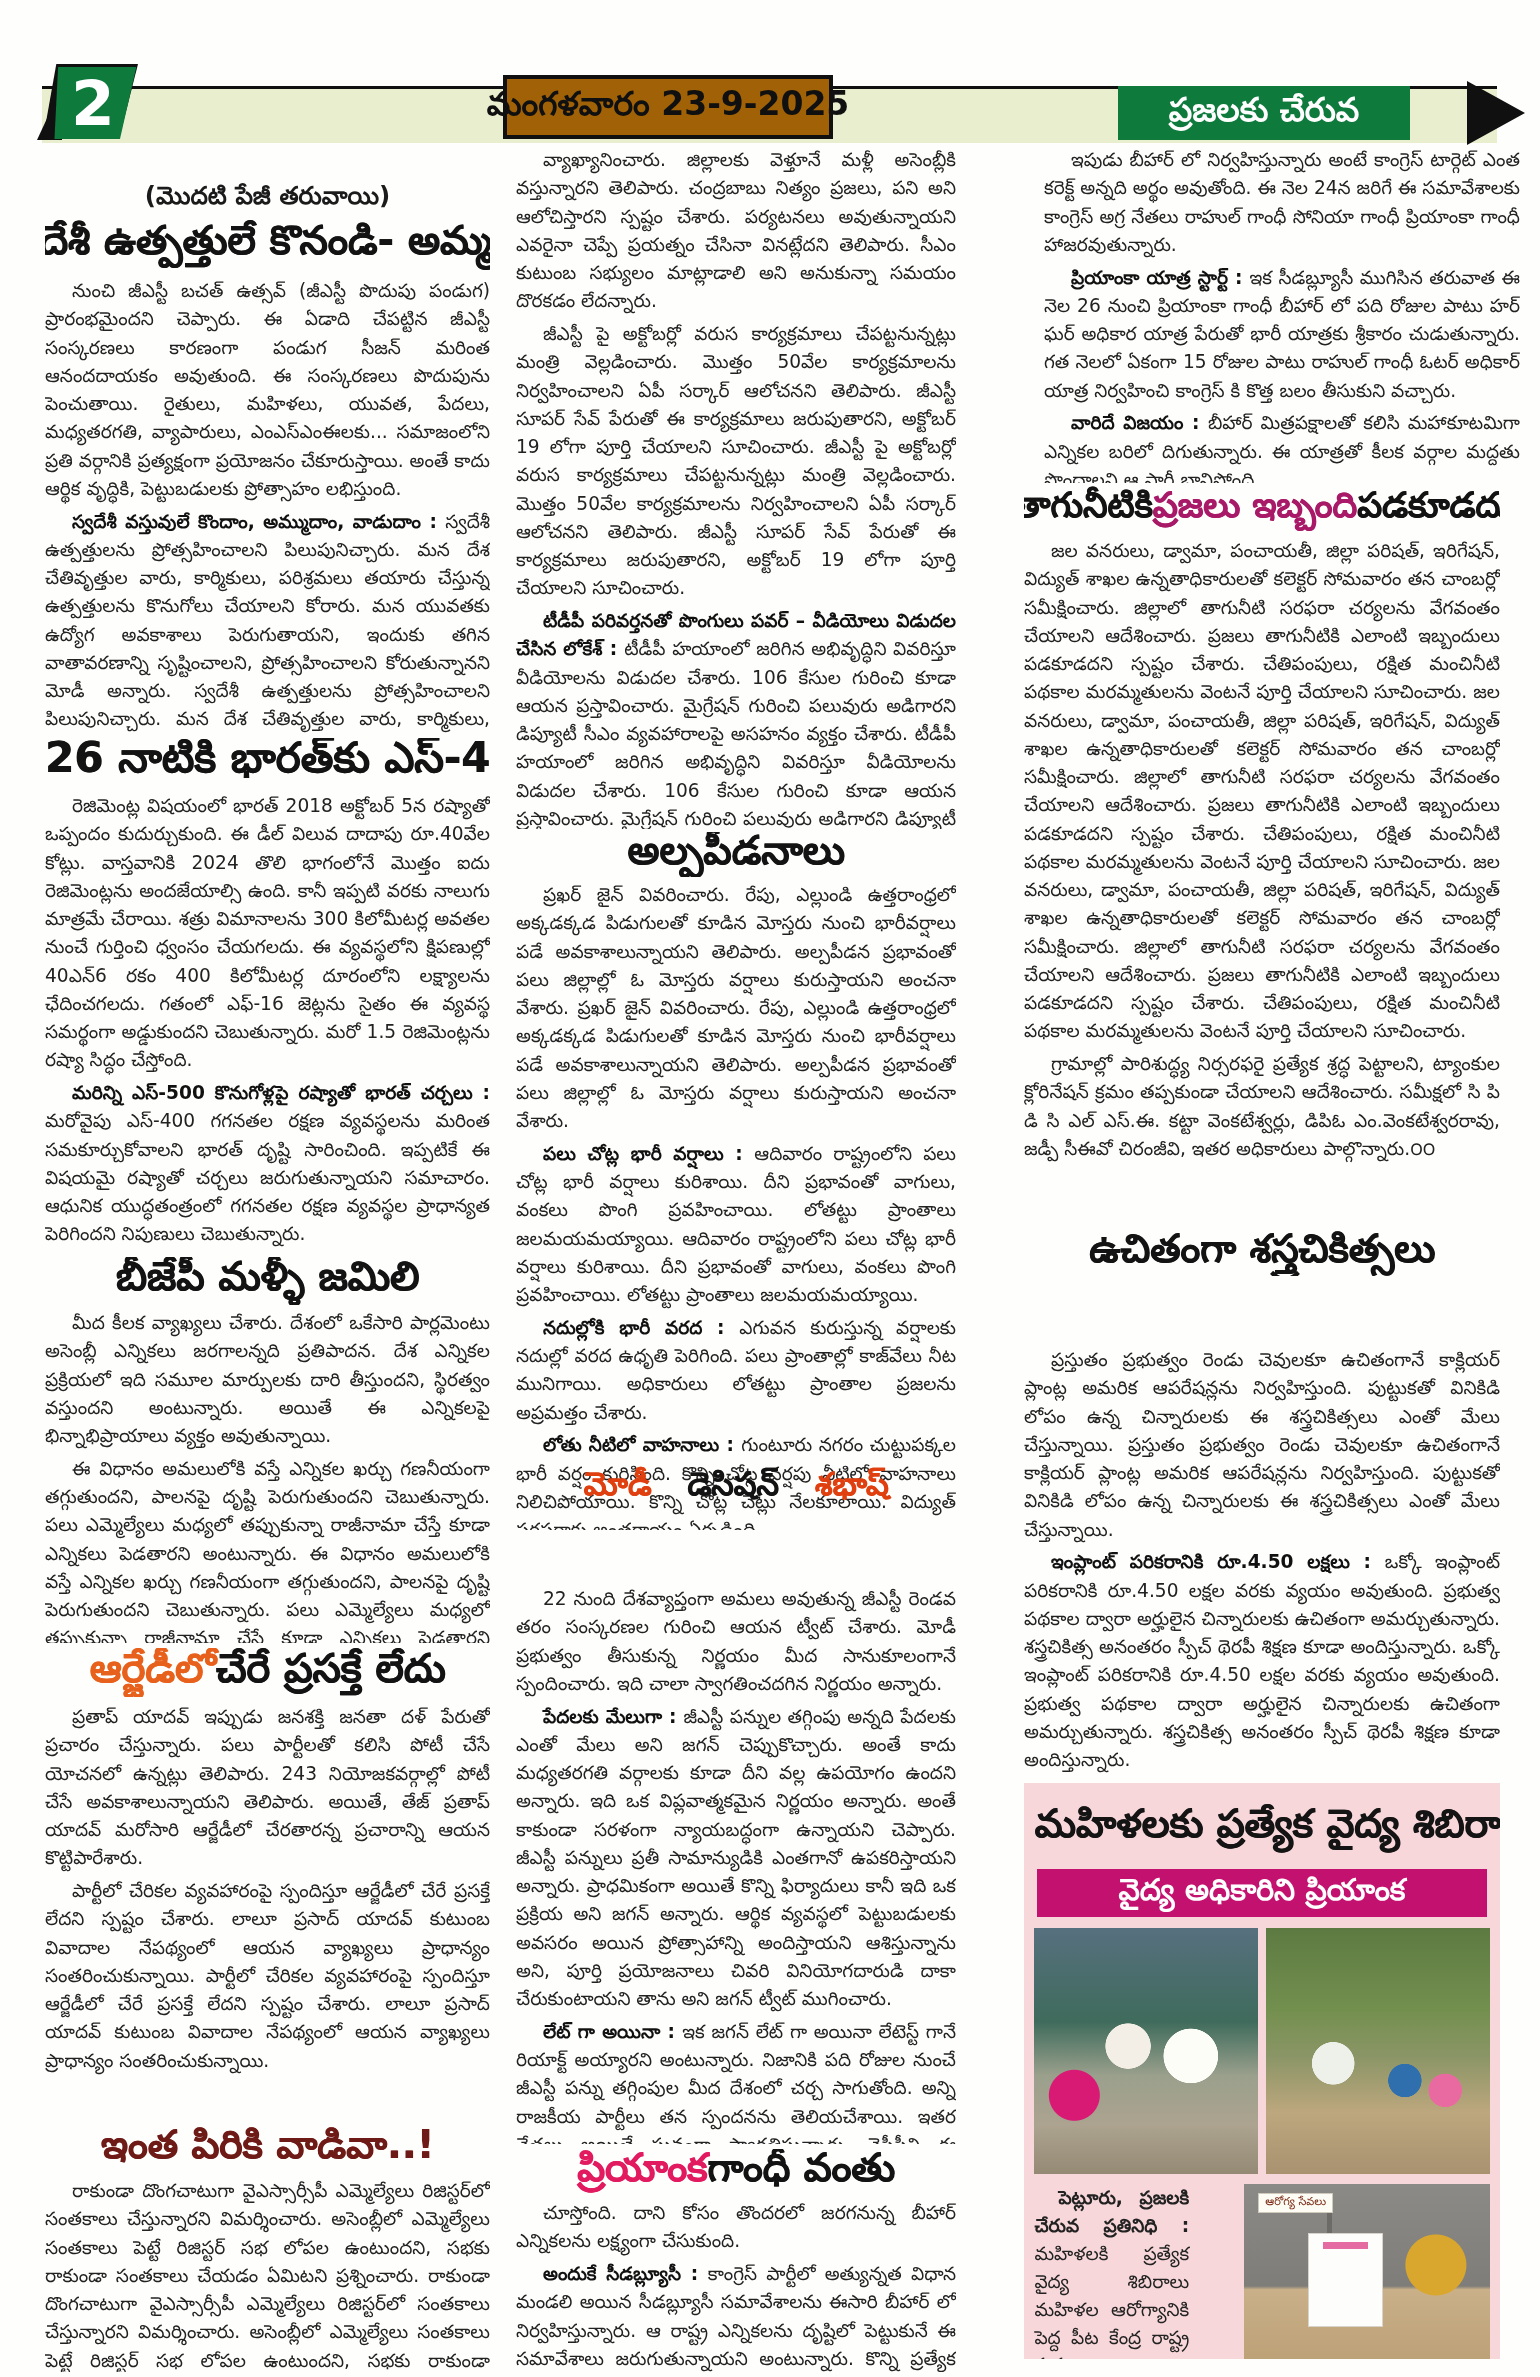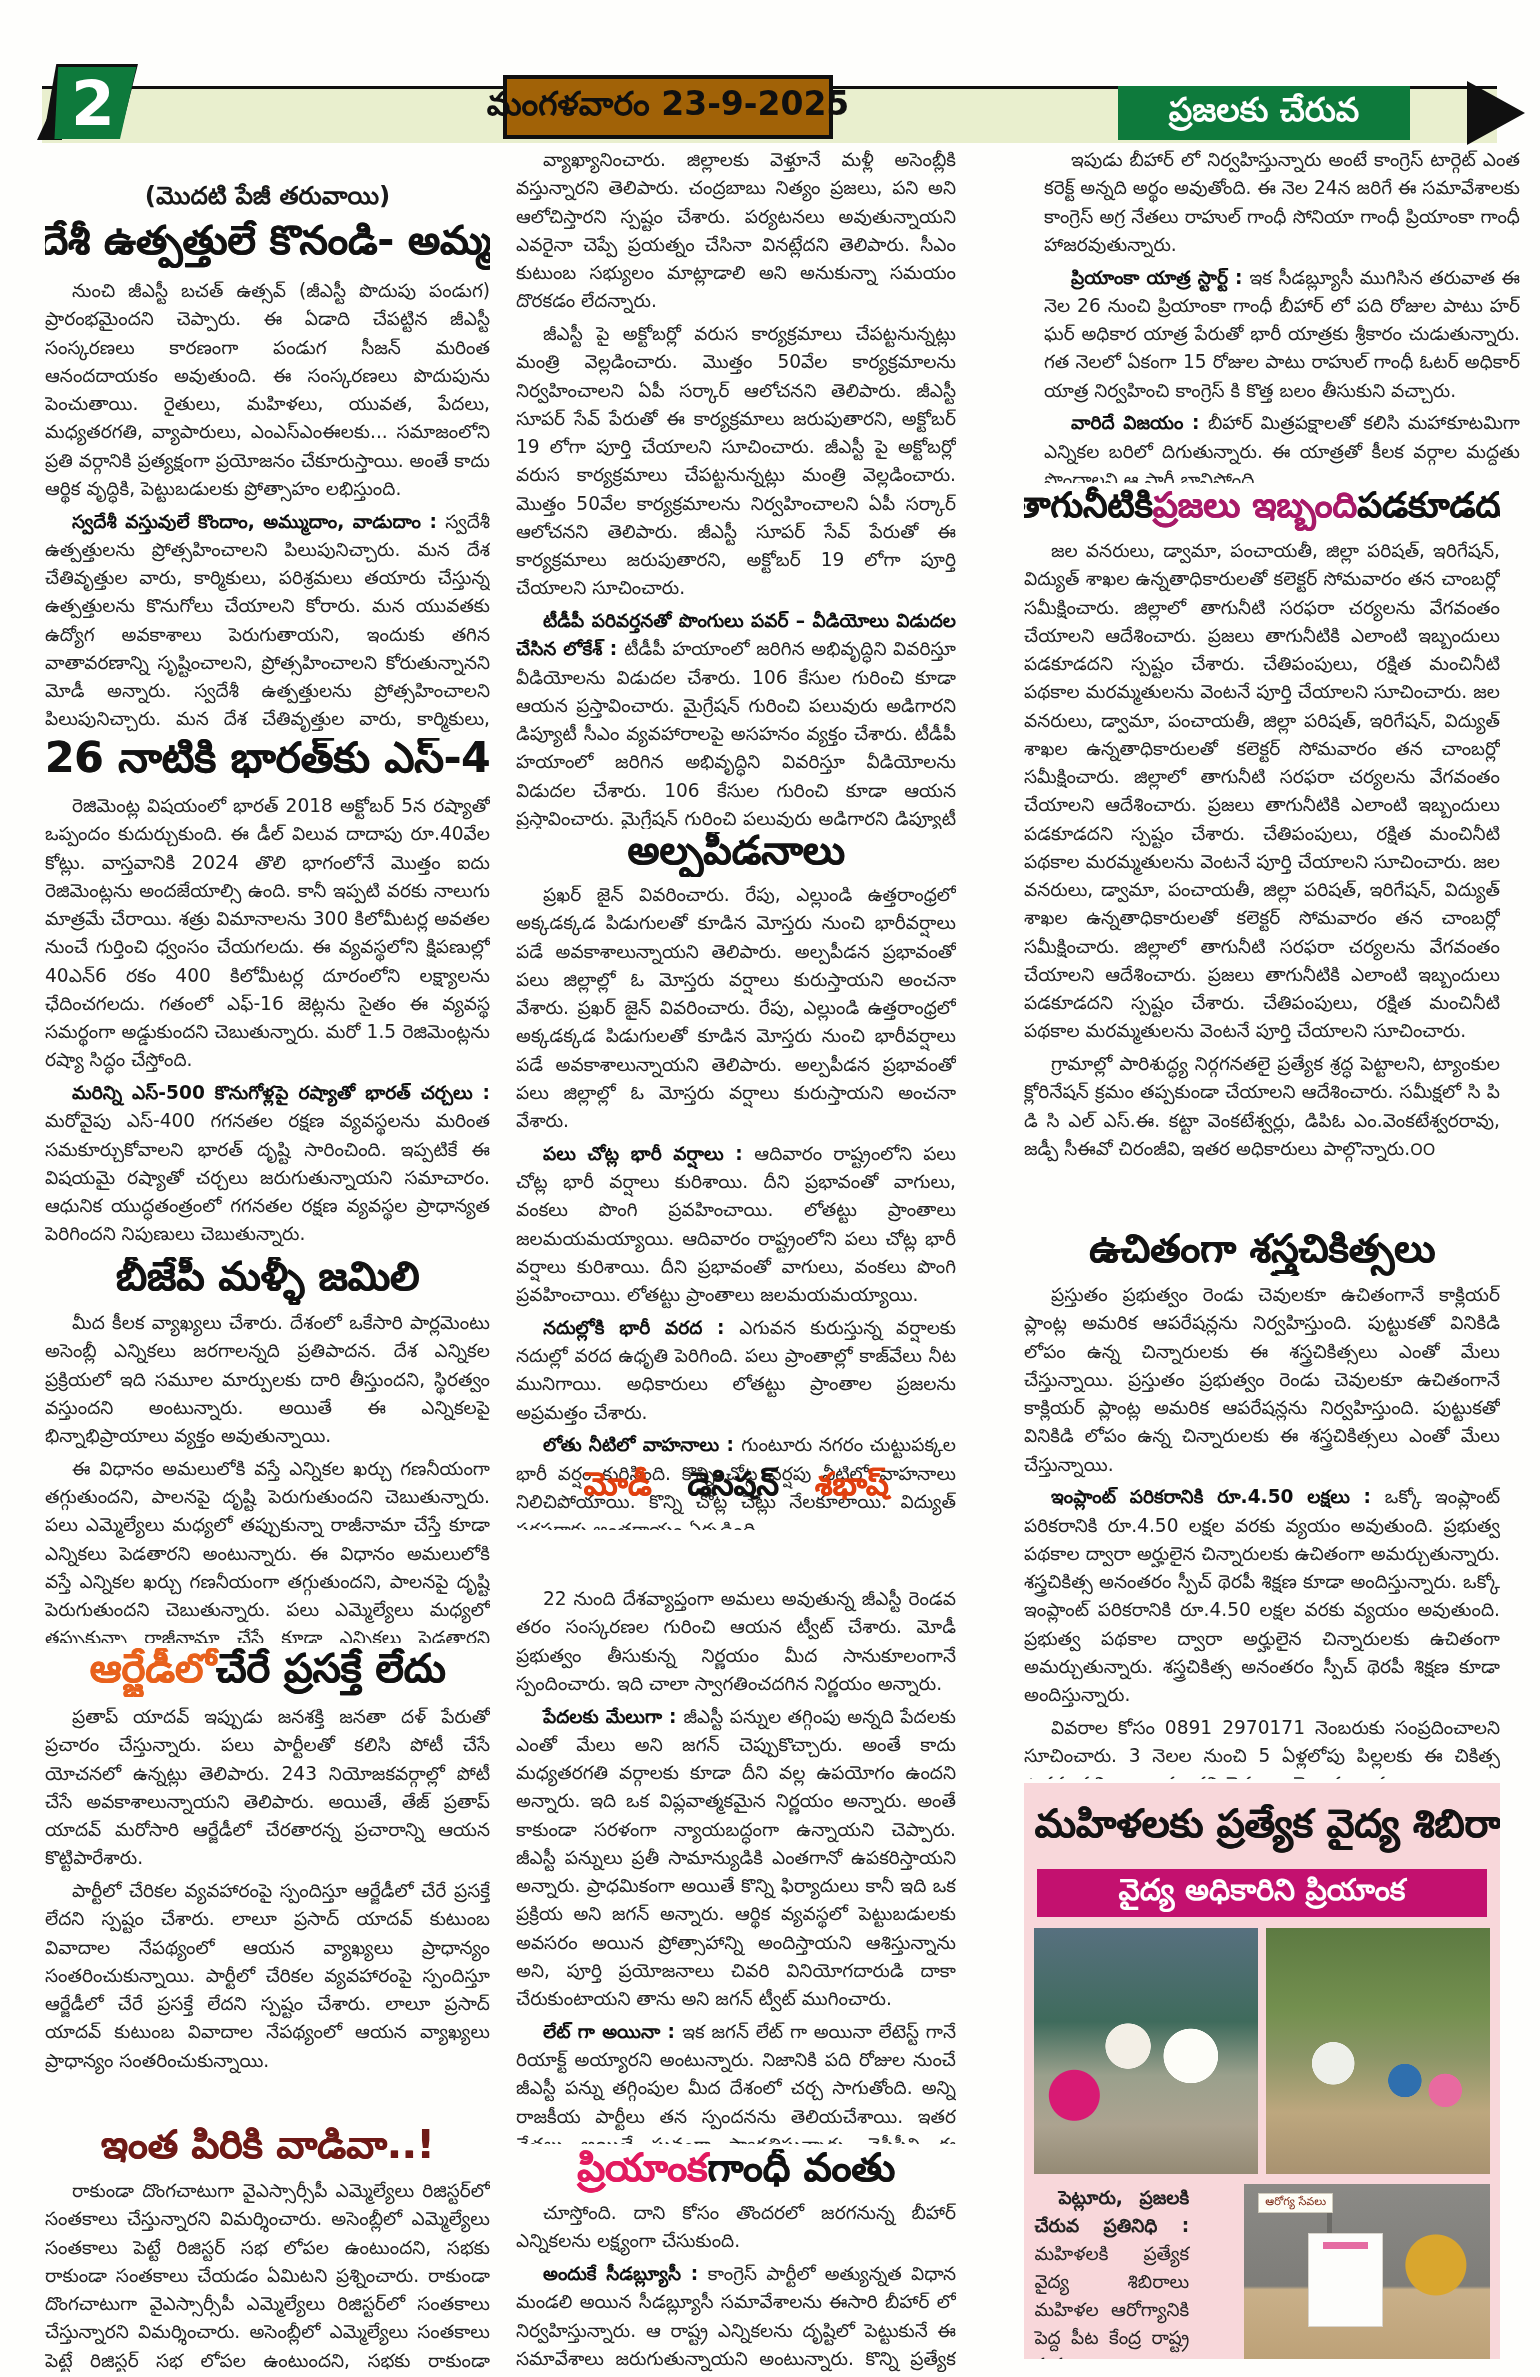--- a/index.html
+++ b/index.html
@@ -61,21 +61,21 @@
   .b1b{top:881px;height:649px;}
   .b2h{top:1464px;height:46px;font-size:32px;gap:36px;}
   .b2b{top:1585px;height:559px;}
   .b3h{top:2149px;height:46px;font-size:39px;}
   .b3b{top:2199px;height:173px;}
   
   .clead{top:146px;height:337px;margin-left:20px;}
   .c1h{top:486px;height:46px;font-size:35px;}
   .c1b{top:537px;height:687px;}
   .c2h{top:1230px;height:46px;font-size:39px;}
-  .c2b{top:1281px;height:498px;}
+  .c2b{top:1346px;height:498px;}
   
   .pinkbox{position:absolute;left:1024px;top:1783px;width:476px;height:576px;
     background:#f8d7da;box-sizing:border-box;padding:7.5px 10.4px;overflow:hidden;}
   .pb-title{margin-top:10.4px;font-size:39px;font-weight:bold;color:#141414;text-align:center;
     text-shadow:0.7px 0 currentColor;white-space:nowrap;}
   .pb-band{margin:13.4px 3px 0;height:48px;background:#c3116f;color:#fff;font-size:30px;font-weight:bold;
     display:flex;align-items:center;justify-content:center;}
   .pb-photos{margin-top:10.4px;display:flex;gap:7.5px;height:246px;}
   .photo{flex:1;position:relative;overflow:hidden;}
   .photo1{background:
@@ -197,21 +197,21 @@
     <p><b>వారిదే విజయం : </b><span>బీహార్ మిత్రపక్షాలతో కలిసి మహాకూటమిగా ఎన్నికల బరిలో దిగుతున్నారు. ఈ యాత్రతో కీలక వర్గాల మద్దతు పొందాలని ఆ పార్టీ భావిస్తోంది.</span></p>
   </div>
 
   <div class="blk colC c1h hl">
     <span>తాగునీటికి </span>
     <span class="w-magenta">ప్రజలు ఇబ్బంది</span>
     <span> పడకూడదు</span>
   </div>
   <div class="blk colC c1b body-text">
     <p><span>జల వనరులు, డ్వామా, పంచాయతీ, జిల్లా పరిషత్, ఇరిగేషన్, విద్యుత్ శాఖల ఉన్నతాధికారులతో కలెక్టర్ సోమవారం తన చాంబర్లో సమీక్షించారు. జిల్లాలో తాగునీటి సరఫరా చర్యలను వేగవంతం చేయాలని ఆదేశించారు. ప్రజలు తాగునీటికి ఎలాంటి ఇబ్బందులు పడకూడదని స్పష్టం చేశారు. చేతిపంపులు, రక్షిత మంచినీటి పథకాల మరమ్మతులను వెంటనే పూర్తి చేయాలని సూచించారు. జల వనరులు, డ్వామా, పంచాయతీ, జిల్లా పరిషత్, ఇరిగేషన్, విద్యుత్ శాఖల ఉన్నతాధికారులతో కలెక్టర్ సోమవారం తన చాంబర్లో సమీక్షించారు. జిల్లాలో తాగునీటి సరఫరా చర్యలను వేగవంతం చేయాలని ఆదేశించారు. ప్రజలు తాగునీటికి ఎలాంటి ఇబ్బందులు పడకూడదని స్పష్టం చేశారు. చేతిపంపులు, రక్షిత మంచినీటి పథకాల మరమ్మతులను వెంటనే పూర్తి చేయాలని సూచించారు. జల వనరులు, డ్వామా, పంచాయతీ, జిల్లా పరిషత్, ఇరిగేషన్, విద్యుత్ శాఖల ఉన్నతాధికారులతో కలెక్టర్ సోమవారం తన చాంబర్లో సమీక్షించారు. జిల్లాలో తాగునీటి సరఫరా చర్యలను వేగవంతం చేయాలని ఆదేశించారు. ప్రజలు తాగునీటికి ఎలాంటి ఇబ్బందులు పడకూడదని స్పష్టం చేశారు. చేతిపంపులు, రక్షిత మంచినీటి పథకాల మరమ్మతులను వెంటనే పూర్తి చేయాలని సూచించారు.</span></p>
-    <p><span>గ్రామాల్లో పారిశుద్ధ్య నిర్గగనతలై ప్రత్యేక శ్రద్ధ పెట్టాలని, ట్యాంకుల క్లోరినేషన్ క్రమం తప్పకుండా చేయాలని ఆదేశించారు. సమీక్షలో సి పి డి సి ఎల్ ఎస్.ఈ. కట్టా వెంకటేశ్వర్లు, డిపిఓ ఎం.వెంకటేశ్వరరావు, జడ్పీ సీఈవో చిరంజీవి, ఇతర అధికారులు పాల్గొన్నారు.౦౦</span></p>
+    <p><span>గ్రామాల్లో పారిశుద్ధ్య నిర్సరఫరై ప్రత్యేక శ్రద్ధ పెట్టాలని, ట్యాంకుల క్లోరినేషన్ క్రమం తప్పకుండా చేయాలని ఆదేశించారు. సమీక్షలో సి పి డి సి ఎల్ ఎస్.ఈ. కట్టా వెంకటేశ్వర్లు, డిపిఓ ఎం.వెంకటేశ్వరరావు, జడ్పీ సీఈవో చిరంజీవి, ఇతర అధికారులు పాల్గొన్నారు.౦౦</span></p>
   </div>
 
   <div class="blk colC c2h hl">ఉచితంగా శస్త్రచికిత్సలు</div>
   <div class="blk colC c2b body-text">
     <p><span>ప్రస్తుతం ప్రభుత్వం రెండు చెవులకూ ఉచితంగానే కాక్లియర్ ప్లాంట్ల అమరిక ఆపరేషన్లను నిర్వహిస్తుంది. పుట్టుకతో వినికిడి లోపం ఉన్న చిన్నారులకు ఈ శస్త్రచికిత్సలు ఎంతో మేలు చేస్తున్నాయి. ప్రస్తుతం ప్రభుత్వం రెండు చెవులకూ ఉచితంగానే కాక్లియర్ ప్లాంట్ల అమరిక ఆపరేషన్లను నిర్వహిస్తుంది. పుట్టుకతో వినికిడి లోపం ఉన్న చిన్నారులకు ఈ శస్త్రచికిత్సలు ఎంతో మేలు చేస్తున్నాయి.</span></p>
     <p><b>ఇంప్లాంట్ పరికరానికి రూ.4.50 లక్షలు : </b><span>ఒక్కో ఇంప్లాంట్ పరికరానికి రూ.4.50 లక్షల వరకు వ్యయం అవుతుంది. ప్రభుత్వ పథకాల ద్వారా అర్హులైన చిన్నారులకు ఉచితంగా అమర్చుతున్నారు. శస్త్రచికిత్స అనంతరం స్పీచ్ థెరపీ శిక్షణ కూడా అందిస్తున్నారు. ఒక్కో ఇంప్లాంట్ పరికరానికి రూ.4.50 లక్షల వరకు వ్యయం అవుతుంది. ప్రభుత్వ పథకాల ద్వారా అర్హులైన చిన్నారులకు ఉచితంగా అమర్చుతున్నారు. శస్త్రచికిత్స అనంతరం స్పీచ్ థెరపీ శిక్షణ కూడా అందిస్తున్నారు.</span></p>
     <p><span>వివరాల కోసం 0891 2970171 నెంబరుకు సంప్రదించాలని సూచించారు. 3 నెలల నుంచి 5 ఏళ్లలోపు పిల్లలకు ఈ చికిత్స ఉత్తమ ఫలితాలు ఇస్తుందని వైద్యులు చెబుతున్నారు.</span></p>
   </div>
 
   <div class="pinkbox">

